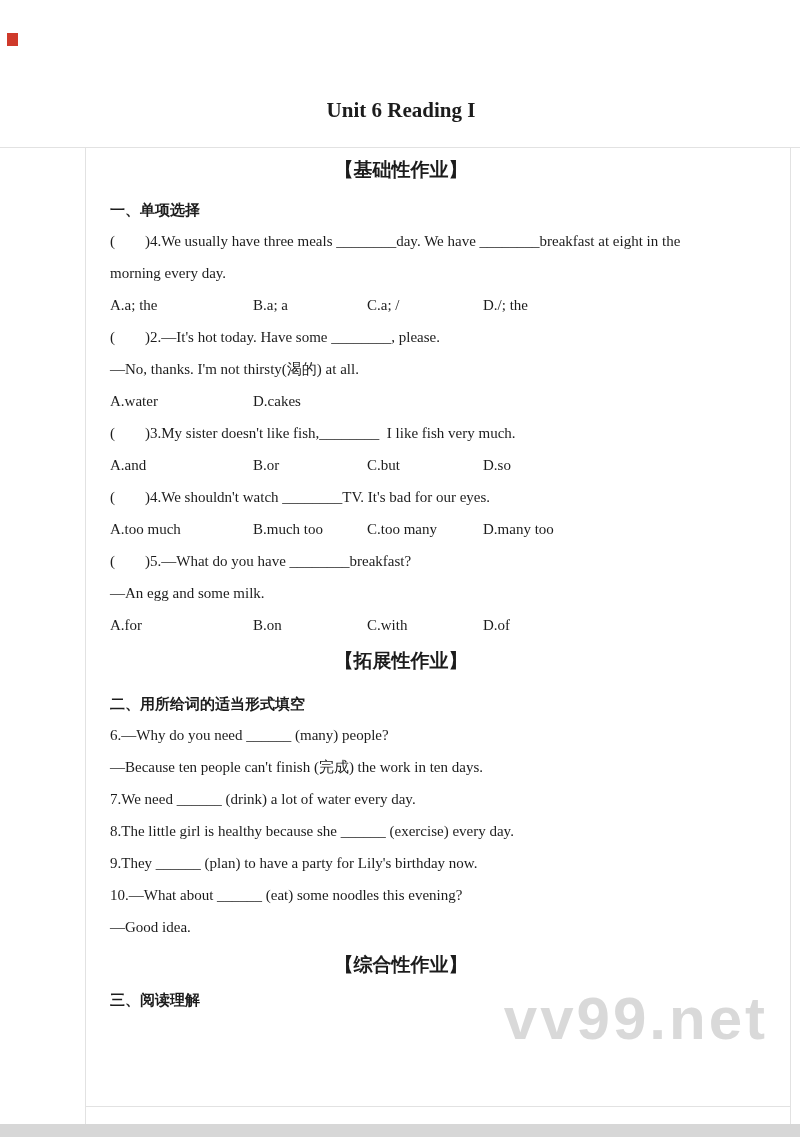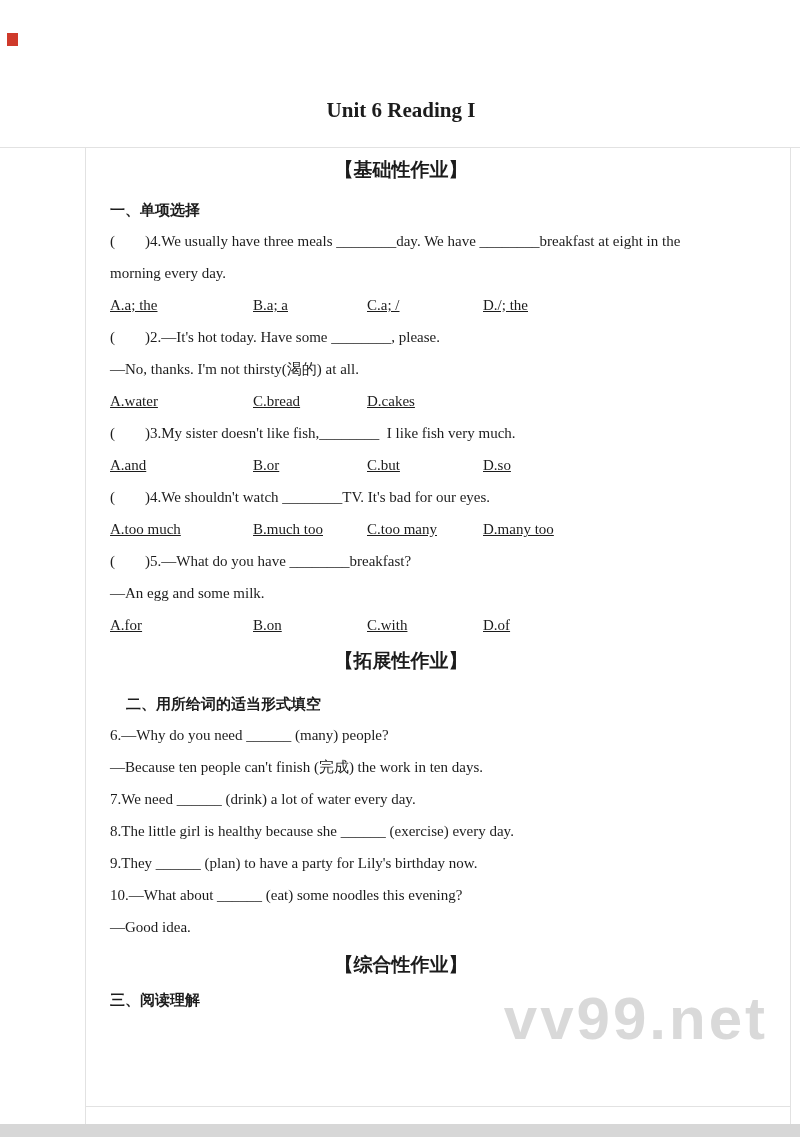--- a/index.html
+++ b/index.html
@@ -33,24 +33,24 @@
     z-index: 5;
   }
   .content { position: absolute; top: 0; left: 0; right: 0; padding: 98px 108px 0 110px; }
   .doc-title { text-align: center; font-weight: bold; font-size: 21px; line-height: 25px; }
   .sec-header { text-align: center; font-weight: bold; font-size: 19px; line-height: 24px; }
   .sec-header.h1 { margin-top: 35px; }
   .sec-header.h2 { margin-top: 8px; }
   .sec-header.h3 { margin-top: 10px; }
   .sub-header { font-weight: bold; font-size: 15px; line-height: 18px; }
   .sub-header.s1 { margin-top: 19px; margin-bottom: 6px; }
-  .sub-header.s2 { margin-top: 22px; margin-bottom: 6px; margin-left: 16px; }
+  .sub-header.s2 { margin-top: 22px; margin-bottom: 6px; }
   .sub-header.s3 { margin-top: 14px; }
   .line { font-size: 15px; height: 32px; line-height: 32px; white-space: pre-wrap; }
-  .opts { display: flex; text-decoration: underline; }
+  .opts { display: flex; }
   .opts span { white-space: pre-wrap; }
   .opts span:nth-child(1) { width: 143px; }
   .opts span:nth-child(2) { width: 114px; }
   .opts span:nth-child(3) { width: 116px; }
 </style>
 </head>
 <body>
 
 <div class="page">
 
@@ -74,21 +74,20 @@
       <span>A.a; the</span>
       <span>B.a; a</span>
       <span>C.a; /</span>
       <span>D./; the</span>
     </div>
 
     <div class="line">(        )2.—It's hot today. Have some ________, please.</div>
     <div class="line">—No, thanks. I'm not thirsty(渴的) at all.</div>
     <div class="line opts">
       <span>A.water</span>
-      <span>C.bread</span>
       <span>D.cakes</span>
     </div>
 
     <div class="line">(        )3.My sister doesn't like fish,________  I like fish very much.</div>
     <div class="line opts">
       <span>A.and</span>
       <span>B.or</span>
       <span>C.but</span>
       <span>D.so</span>
     </div>

